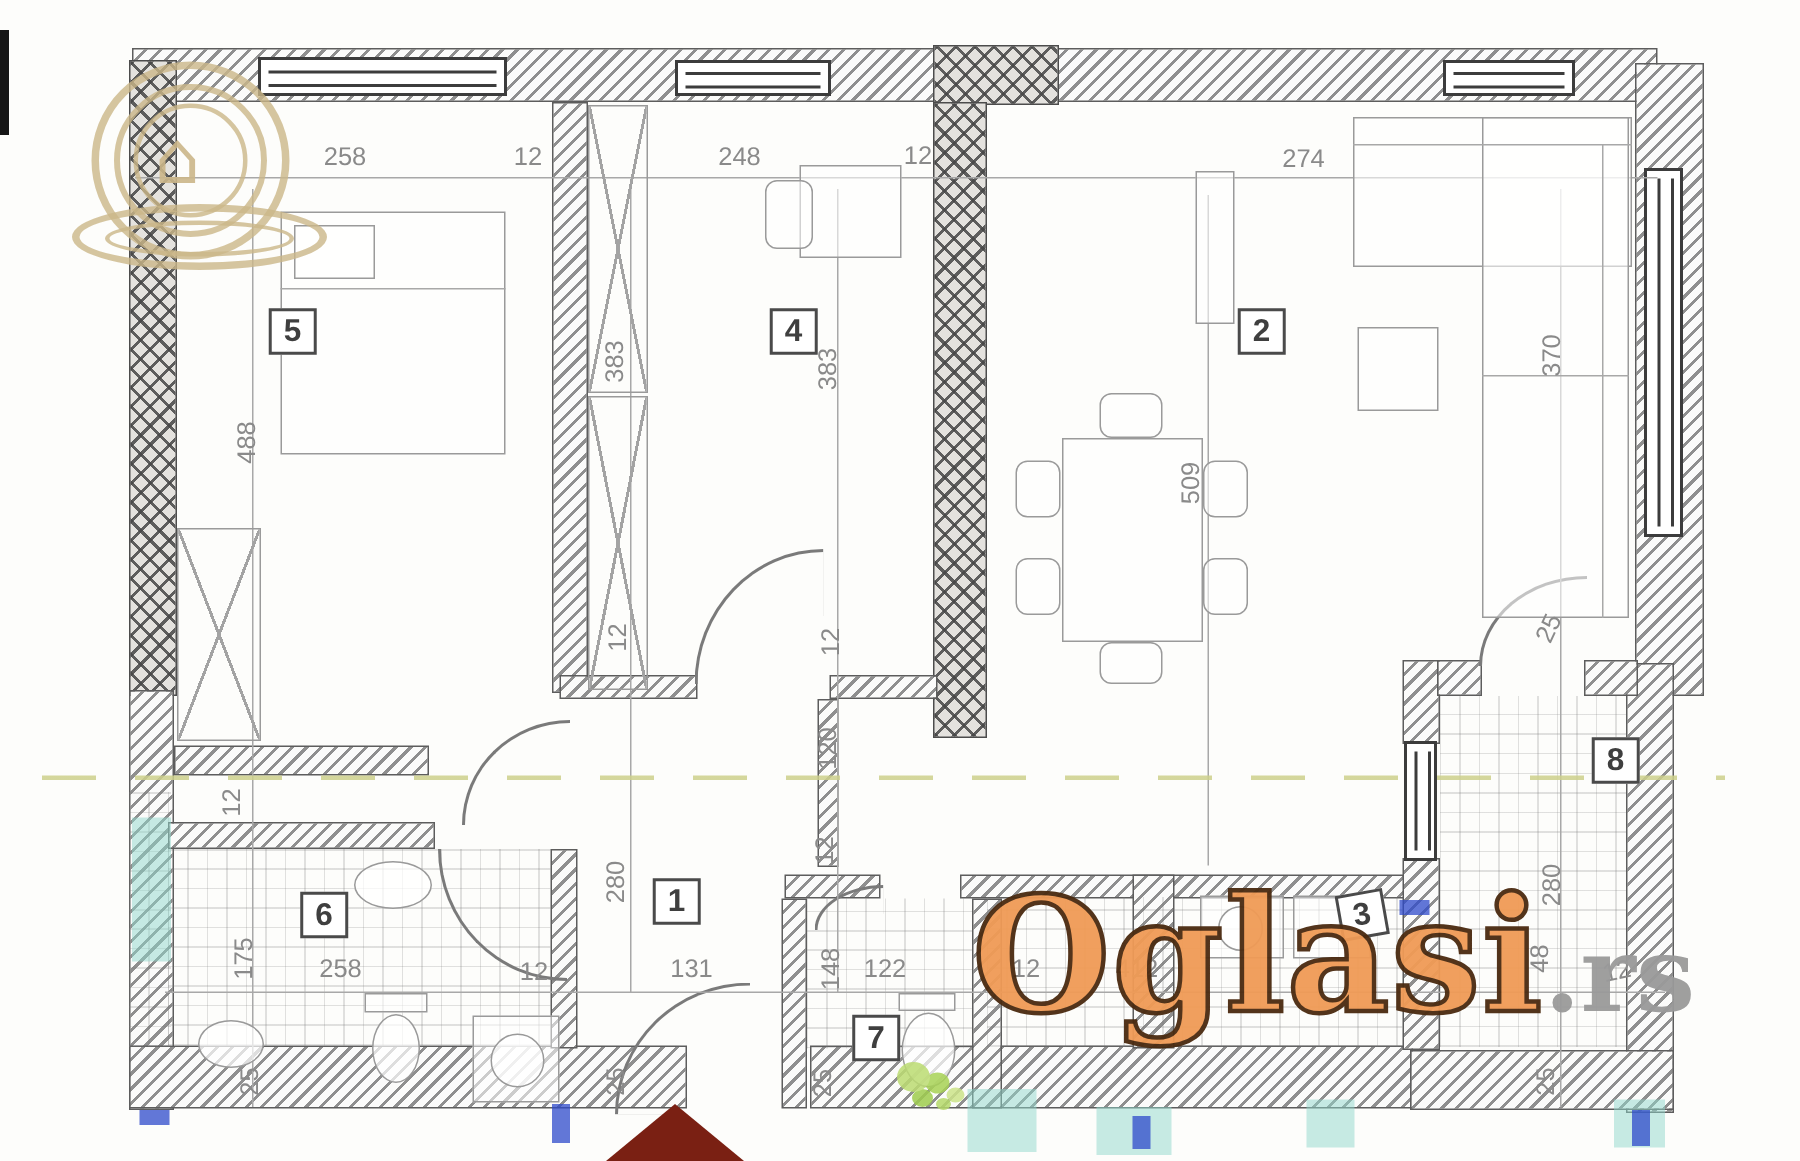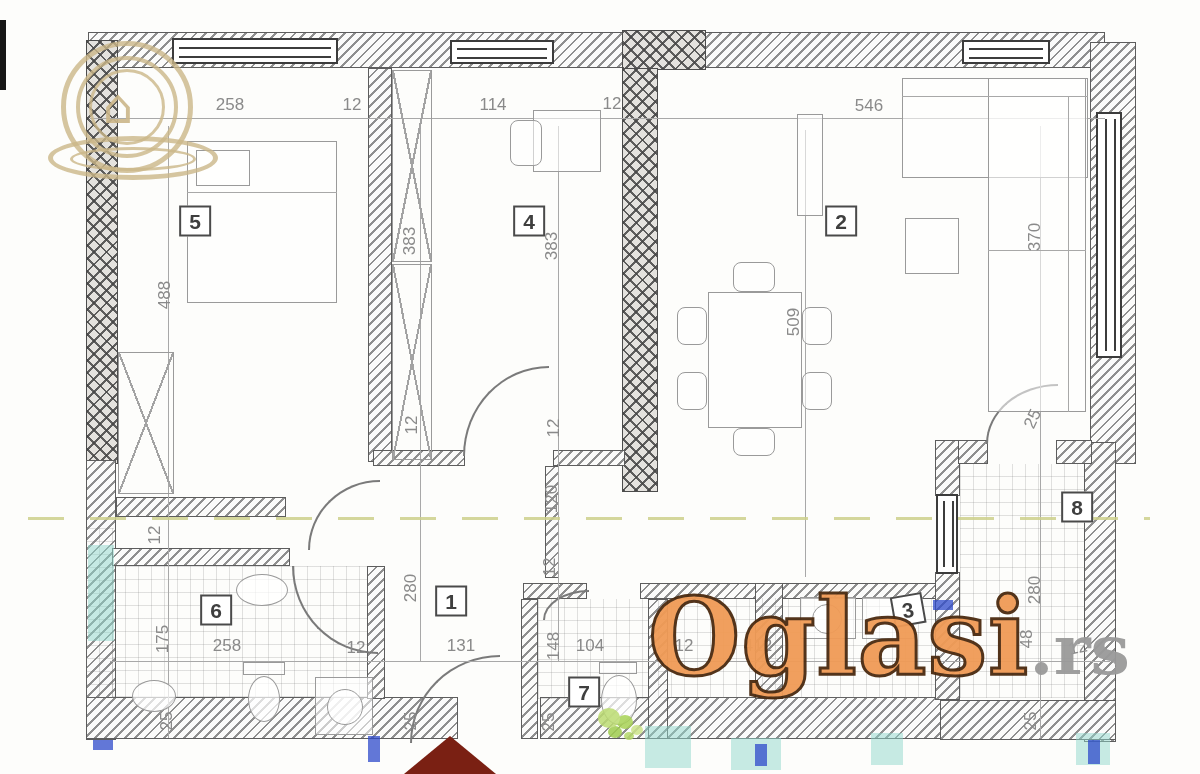--- a/index.html
+++ b/index.html
@@ -138,23 +138,23 @@
   <div class="oval" style="left:248px;top:676px;width:32px;height:46px"></div>
   <div class="furn" style="left:315px;top:677px;width:58px;height:58px"></div>
   <div class="oval" style="left:327px;top:689px;width:36px;height:36px"></div>
   <div class="furn" style="left:599px;top:662px;width:38px;height:12px"></div>
   <div class="oval" style="left:601px;top:675px;width:36px;height:50px"></div>
 
   <div class="sectionline" style="left:28px;top:517px;width:1122px"></div>
 
   <span class="dim" style="left:230px;top:105px">258</span>
   <span class="dim" style="left:352px;top:105px">12</span>
-  <span class="dim" style="left:493px;top:105px">114</span>
+  <span class="dim" style="left:493px;top:105px">248</span>
   <span class="dim" style="left:612px;top:104px">12</span>
-  <span class="dim" style="left:869px;top:106px">546</span>
+  <span class="dim" style="left:869px;top:106px">274</span>
 
   <span class="dim dimv" style="left:165px;top:295px">488</span>
   <span class="dim dimv" style="left:410px;top:241px">383</span>
   <span class="dim dimv" style="left:552px;top:246px">383</span>
   <span class="dim dimv" style="left:1035px;top:237px">370</span>
   <span class="dim dimv" style="left:794px;top:322px">509</span>
   <span class="dim dimv" style="left:412px;top:425px">12</span>
   <span class="dim dimv" style="left:554px;top:428px">12</span>
   <span class="dim dimv" style="left:552px;top:499px">120</span>
   <span class="dim dimv" style="left:550px;top:567px">12</span>
@@ -165,21 +165,21 @@
   <span class="dim dimv" style="left:554px;top:646px">148</span>
   <span class="dim dimv" style="left:167px;top:721px">25</span>
   <span class="dim dimv" style="left:411px;top:721px">25</span>
   <span class="dim dimv" style="left:549px;top:722px">25</span>
   <span class="dim dimv" style="left:1031px;top:721px">25</span>
   <span class="dim" style="left:1033px;top:419px;transform:translate(-50%,-50%) rotate(-65deg)">25</span>
 
   <span class="dim" style="left:227px;top:646px">258</span>
   <span class="dim" style="left:356px;top:648px">12</span>
   <span class="dim" style="left:461px;top:646px">131</span>
-  <span class="dim" style="left:590px;top:646px">104</span>
+  <span class="dim" style="left:590px;top:646px">122</span>
   <span class="dim" style="left:684px;top:646px">12</span>
   <span class="dim" style="left:758px;top:646px">412</span>
   <span class="dim dimv" style="left:1027px;top:639px">48</span>
   <span class="dim" style="left:1078px;top:648px;transform:translate(-50%,-50%) rotate(-12deg)">12</span>
 
   <div class="roomlbl" style="left:451px;top:601px">1</div>
   <div class="roomlbl" style="left:841px;top:221px">2</div>
   <div class="roomlbl" style="left:908px;top:610px;transform:translate(-50%,-50%) rotate(-10deg)">3</div>
   <div class="roomlbl" style="left:529px;top:221px">4</div>
   <div class="roomlbl" style="left:195px;top:221px">5</div>

